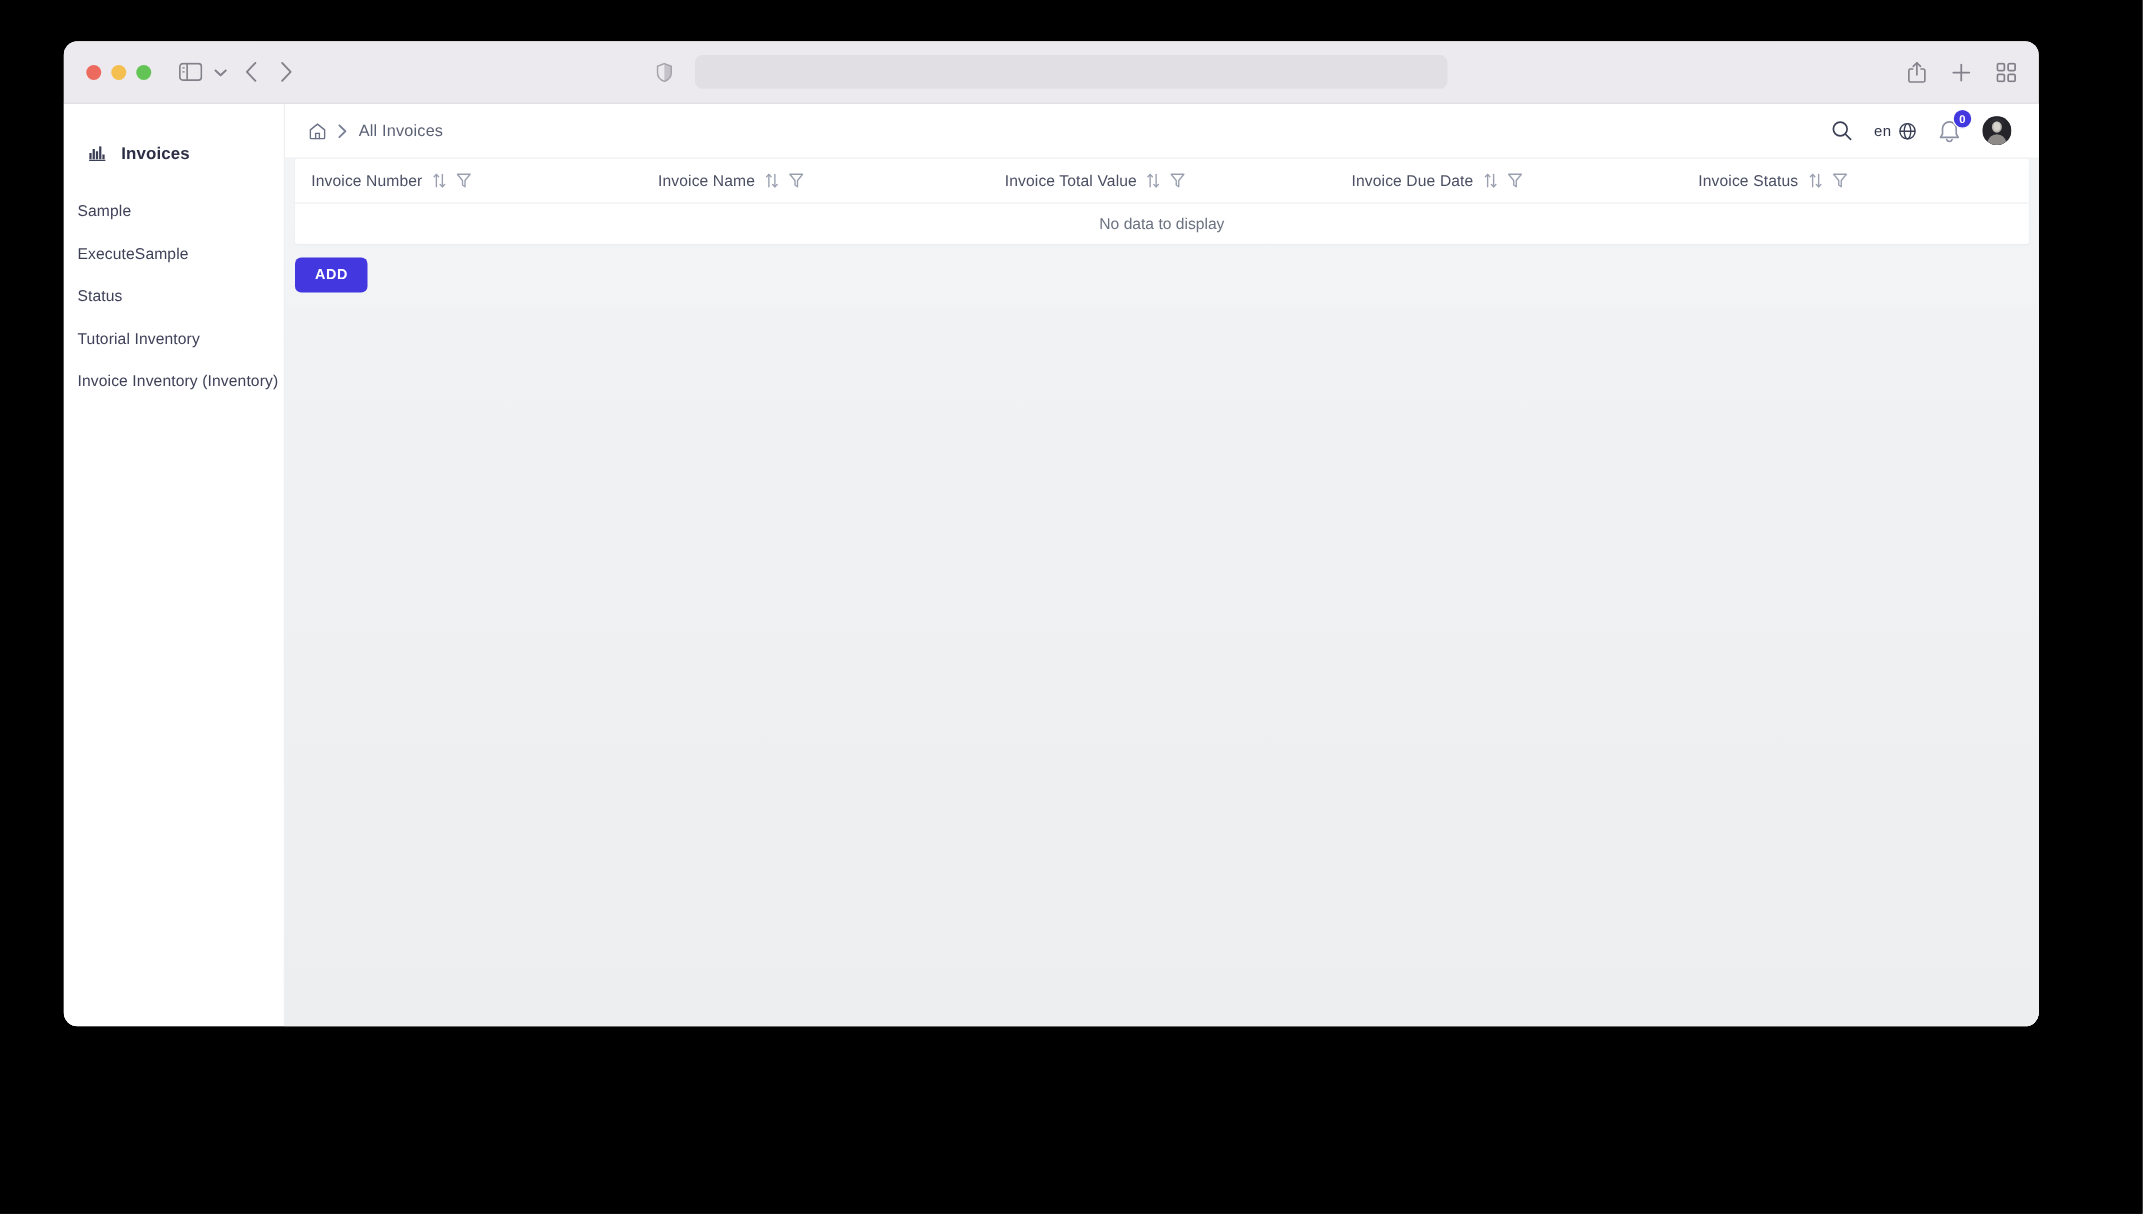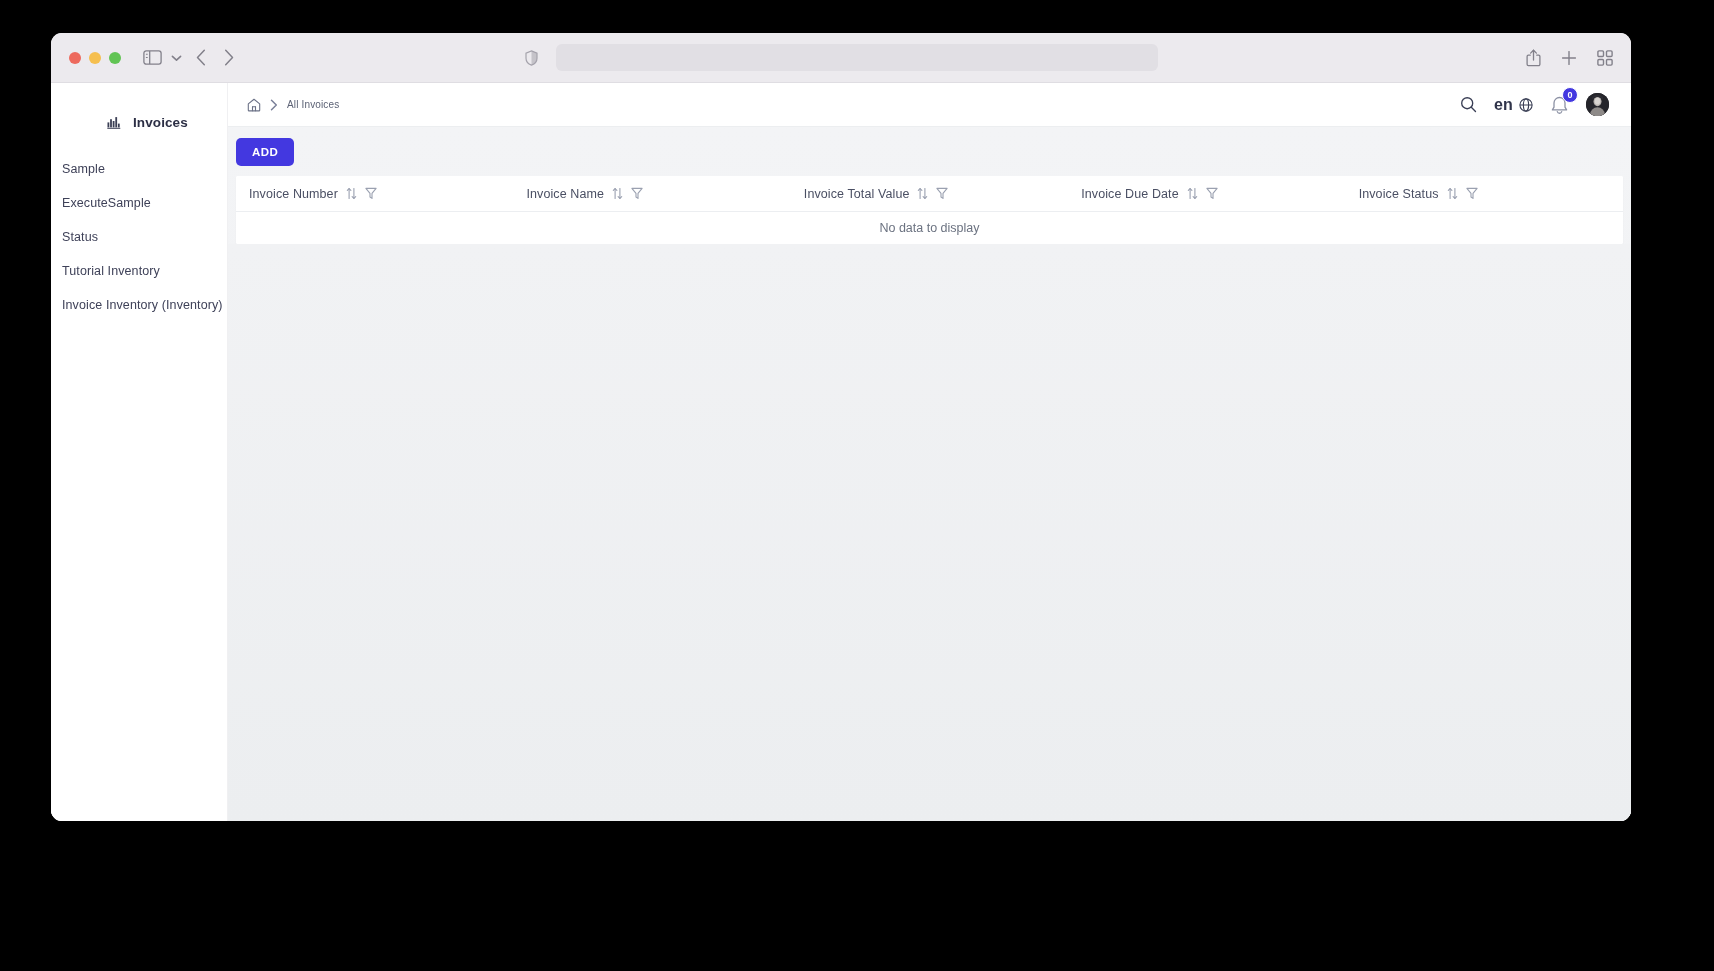--- a/index.html
+++ b/index.html
@@ -101,21 +101,20 @@
     padding-top: 32px;
     border-right: 1px solid #f0f0f2;
   }
 
   #sidebar-brand {
     display: flex;
     align-items: center;
     gap: 11px;
     padding: 0 0 0 20px;
     margin-bottom: 22px;
-    margin-left: 36px;
   }
   #sidebar-brand .brand-label {
     font-size: 13.5px;
     color: #2c2f45;
     font-weight: 600;
     letter-spacing: .1px;
   }
 
   .sidebar-item {
     display: block;
@@ -140,32 +139,32 @@
     height: 44px;
     flex: 0 0 44px;
     background: #ffffff;
     display: flex;
     align-items: center;
     padding: 0 22px 0 19px;
     border-bottom: 1px solid #eceef0;
   }
 
   #breadcrumb { display: flex; align-items: center; gap: 9px; color: #6b7186; }
-  #breadcrumb .crumb-text { font-size: 10px; color: #5c6275; letter-spacing: .15px; }
+  #breadcrumb .crumb-text { font-size: 13px; color: #5c6275; letter-spacing: .15px; }
   #breadcrumb .crumb-sep { color: #7b8199; display: flex; }
 
   #header-actions {
     margin-left: auto;
     display: flex;
     align-items: center;
     gap: 17px;
   }
 
   .lang-group { display: flex; align-items: center; gap: 6px; }
-  .lang-label { font-size: 16px; font-weight: 700; color: #30344a; letter-spacing: .2px; }
+  .lang-label { font-size: 12px; font-weight: 400; color: #30344a; letter-spacing: .2px; }
 
   #notif-wrap { position: relative; display: flex; align-items: center; }
   #notif-badge {
     position: absolute;
     top: -8px; right: -9px;
     min-width: 16px; height: 16px;
     border-radius: 9px;
     background: #4338e0;
     color: #fff;
     font-size: 9px;
@@ -419,24 +418,20 @@
               <ellipse cx="11.5" cy="21.5" rx="7.4" ry="7.2" fill="#8e8a88"></ellipse>
               <ellipse cx="11.5" cy="8.2" rx="2.7" ry="3.4" fill="#d8d4d0"></ellipse>
               <path d="M5.9 7.0 Q11.5 0.6 17.1 7.0 L17.1 4.0 Q11.5 -1.2 5.9 4.0 Z" fill="#2c2c32"></path>
             </svg>
           </span>
         </div>
       </div>
 
       <div id="content-area">
 
-        <div id="toolbar-row">
-          <button id="add-button">ADD</button>
-        </div>
-
         <div id="table-card">
           <div id="table-header-row">
 
             <div class="th">
               <span class="th-label">Invoice Number</span>
               <span class="th-icon">
                 <svg width="11" height="13" viewBox="0 0 11 13" fill="none" stroke="currentColor" stroke-width="1.1" stroke-linecap="round" stroke-linejoin="round">
                   <line x1="3.1" y1="11.4" x2="3.1" y2="1.6"></line>
                     <polyline points="1.3,3.4 3.1,1.6 4.9,3.4"></polyline>
                   <line x1="7.9" y1="1.6" x2="7.9" y2="11.4"></line>
@@ -515,17 +510,21 @@
                 <svg width="12" height="13" viewBox="0 0 12 13" fill="none" stroke="currentColor" stroke-width="1.1" stroke-linejoin="round">
                   <path d="M0.9 1.4 H11.1 L7.0 6.4 V11.4 L5.0 10.0 V6.4 Z"></path>
                 </svg>
               </span>
             </div>
           </div>
 
           <div id="table-empty">No data to display</div>
         </div>
 
+        <div id="toolbar-row">
+          <button id="add-button">ADD</button>
+        </div>
+
         <div id="table-body-fill"></div>
       </div>
     </div>
   </div>
 </div>
 
 </body></html>

